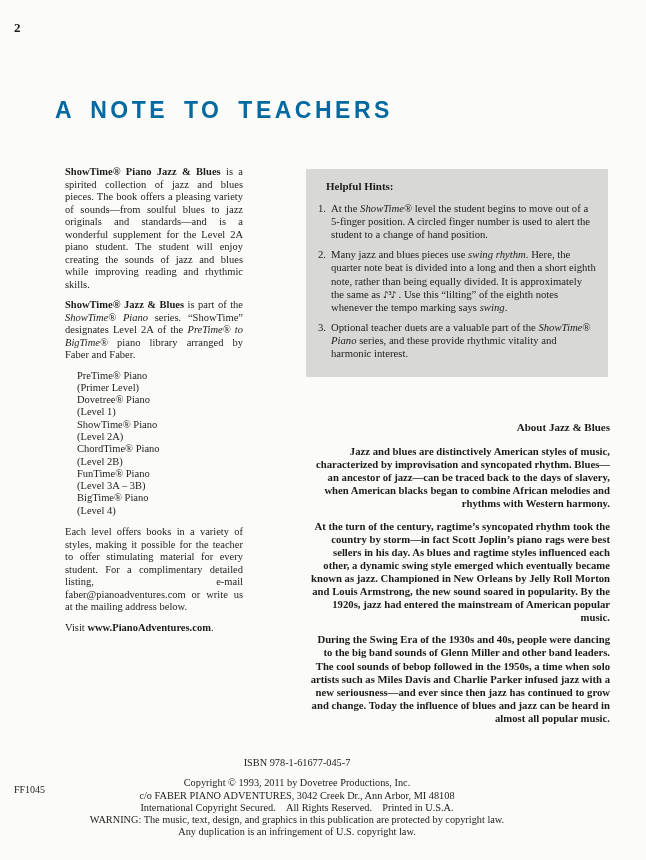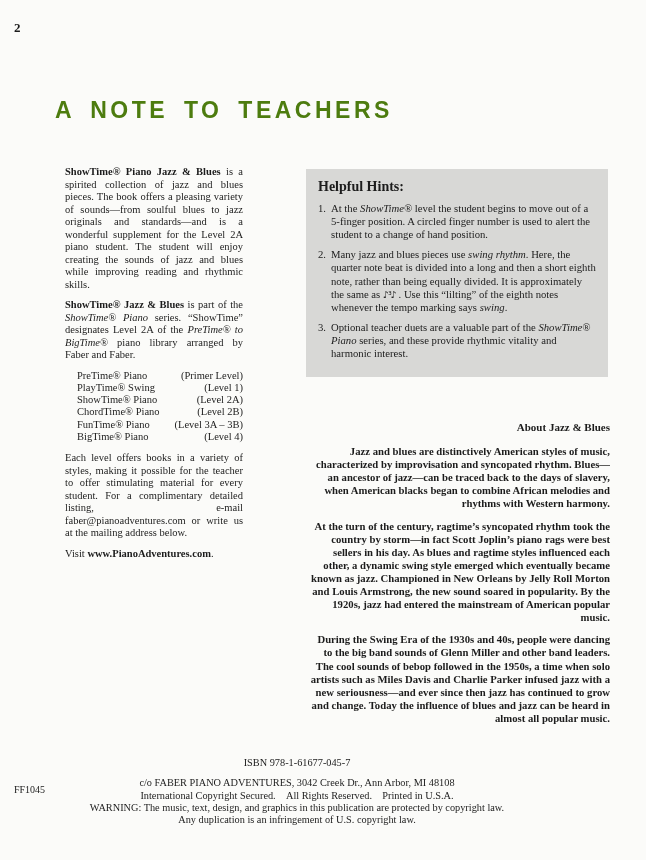--- a/index.html
+++ b/index.html
@@ -15,42 +15,42 @@
 
   .page-number{
     position:absolute;left:14px;top:20px;
     font-size:13px;font-weight:bold;
   }
   .page-title{
     position:absolute;left:55px;top:82px;
     font-family:"Liberation Sans",sans-serif;
     font-weight:bold;font-size:23px;
     letter-spacing:3.5px;word-spacing:6px;
-    color:#4d7c0f;
+    color:#0369a1;
   }
 
   .left-col{
     position:absolute;left:65px;top:166px;width:178px;
     font-size:10.5px;line-height:12.5px;text-align:justify;
   }
   .left-col p{margin:0 0 8px 0;}
   .levels-list{margin:2px 0 9px 0;}
-  .level-row{display:flex;justify-content:space-between;padding-left:12px;line-height:12.3px;}
+  .level-row{display:flex;justify-content:space-between;padding-left:12px;line-height:12.3px;flex-direction:column;}
   .level-name{white-space:nowrap;}
   .level-value{white-space:nowrap;}
 
   .hints-box{
     position:absolute;left:306px;top:169px;width:302px;
     box-sizing:border-box;
     background:#d8d8d6;
     padding:11px 12px 10px 12px;
     font-size:10.7px;line-height:13.1px;
     min-height:191px;
   }
-  .hints-title{font-weight:bold;font-size:14px;margin:0 0 9px 0;}
+  .hints-title{font-weight:bold;font-size:11px;margin:0 0 9px 8px;}
   .hint-item{display:flex;margin:0 0 7px 0;}
   .hint-number{flex:0 0 13px;}
   .hint-text{flex:1;}
 
   .about-section{
     position:absolute;left:310px;top:421px;width:300px;
     font-size:10.7px;line-height:13.1px;text-align:right;
   }
   .about-heading{font-size:11px;font-weight:bold;margin:0 0 11px 0;}
   .about-section p{margin:0 0 9px 0;font-weight:bold;}
@@ -75,21 +75,21 @@
 <div class="left-col">
   <p><span class="b">ShowTime® Piano Jazz &amp; Blues</span><span> is a spirited collection of jazz and blues pieces. The book offers a pleasing variety of sounds—from soulful blues to jazz originals and standards—and is a wonderful supplement for the Level 2A piano student. The student will enjoy creating the sounds of jazz and blues while improving reading and rhythmic skills.</span></p>
   <p><span class="b">ShowTime® Jazz &amp; Blues</span><span> is part of the </span><span class="i">ShowTime® Piano</span><span> series. “ShowTime” designates Level 2A of the </span><span class="i">PreTime® to BigTime®</span><span> piano library arranged by Faber and Faber.</span></p>
 
   <div class="levels-list">
     <div class="level-row">
       <span class="level-name">PreTime® Piano</span>
       <span class="level-value">(Primer Level)</span>
     </div>
     <div class="level-row">
-      <span class="level-name">PlayTime® Swing</span>
+      <span class="level-name">Dovetree® Piano</span>
       <span class="level-value">(Level 1)</span>
     </div>
     <div class="level-row">
       <span class="level-name">ShowTime® Piano</span>
       <span class="level-value">(Level 2A)</span>
     </div>
     <div class="level-row">
       <span class="level-name">ChordTime® Piano</span>
       <span class="level-value">(Level 2B)</span>
     </div>
@@ -126,19 +126,20 @@
 
 <div class="about-section">
   <h3 class="about-heading">About Jazz &amp; Blues</h3>
   <p>Jazz and blues are distinctively American styles of music, characterized by improvisation and syncopated rhythm. Blues—an ancestor of jazz—can be traced back to the days of slavery, when American blacks began to combine African melodies and rhythms with Western harmony.</p>
   <p>At the turn of the century, ragtime’s syncopated rhythm took the country by storm—in fact Scott Joplin’s piano rags were best sellers in his day. As blues and ragtime styles influenced each other, a dynamic swing style emerged which eventually became known as jazz. Championed in New Orleans by Jelly Roll Morton and Louis Armstrong, the new sound soared in popularity. By the 1920s, jazz had entered the mainstream of American popular music.</p>
   <p>During the Swing Era of the 1930s and 40s, people were dancing to the big band sounds of Glenn Miller and other band leaders. The cool sounds of bebop followed in the 1950s, a time when solo artists such as Miles Davis and Charlie Parker infused jazz with a new seriousness—and ever since then jazz has continued to grow and change. Today the influence of blues and jazz can be heard in almost all popular music.</p>
 </div>
 
 <div class="footer">
   <div class="footer-isbn">ISBN 978-1-61677-045-7</div>
+  <div>Copyright © 1993, 2011 by Dovetree Productions, Inc.</div>
   <div>c/o FABER PIANO ADVENTURES, 3042 Creek Dr., Ann Arbor, MI 48108</div>
   <div>International Copyright Secured. All Rights Reserved. Printed in U.S.A.</div>
   <div>WARNING: The music, text, design, and graphics in this publication are protected by copyright law.</div>
   <div>Any duplication is an infringement of U.S. copyright law.</div>
 </div>
 
 <div class="catalog-number">FF1045</div>
 
 </body></html>

